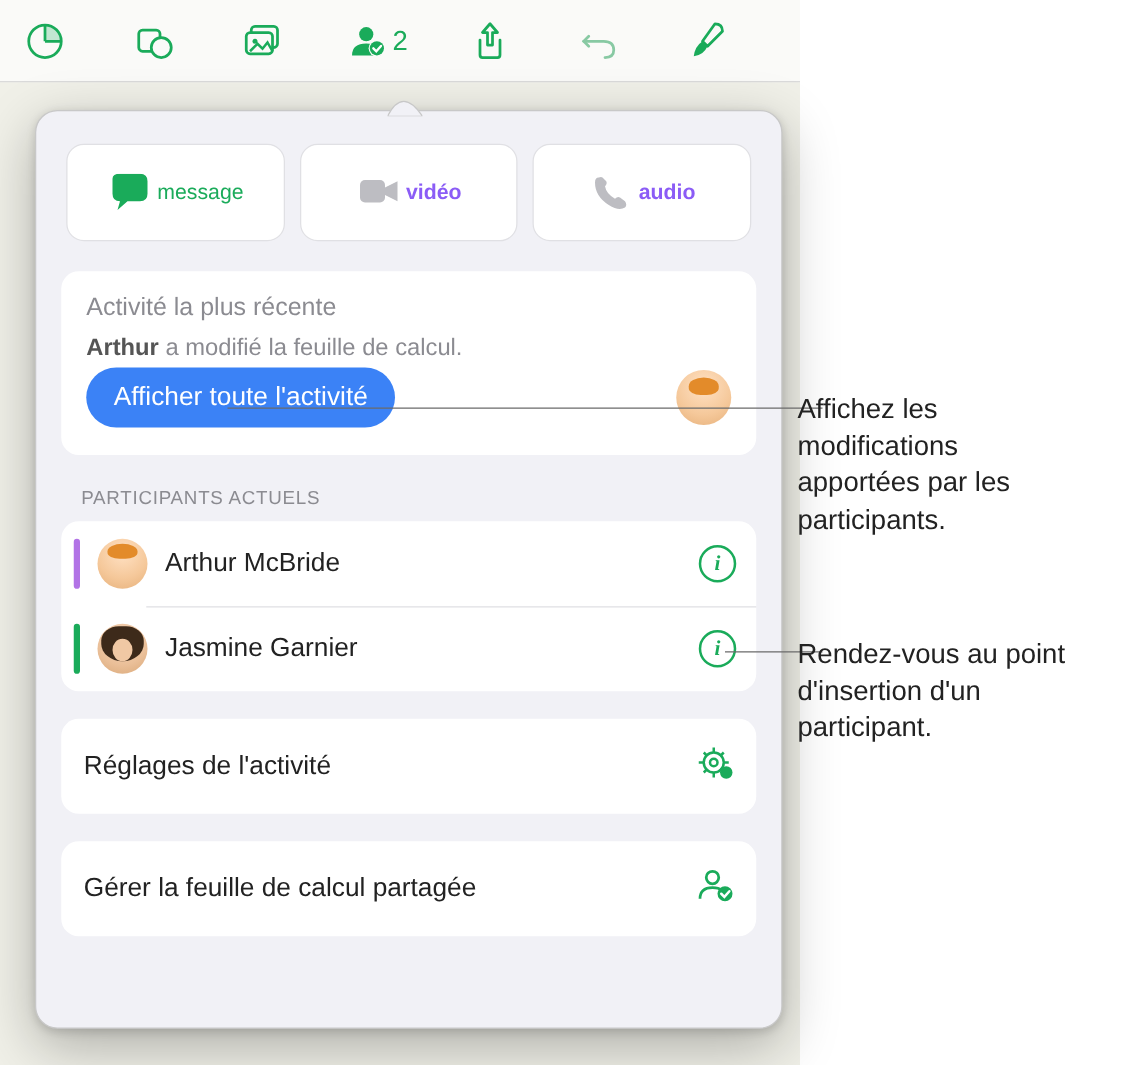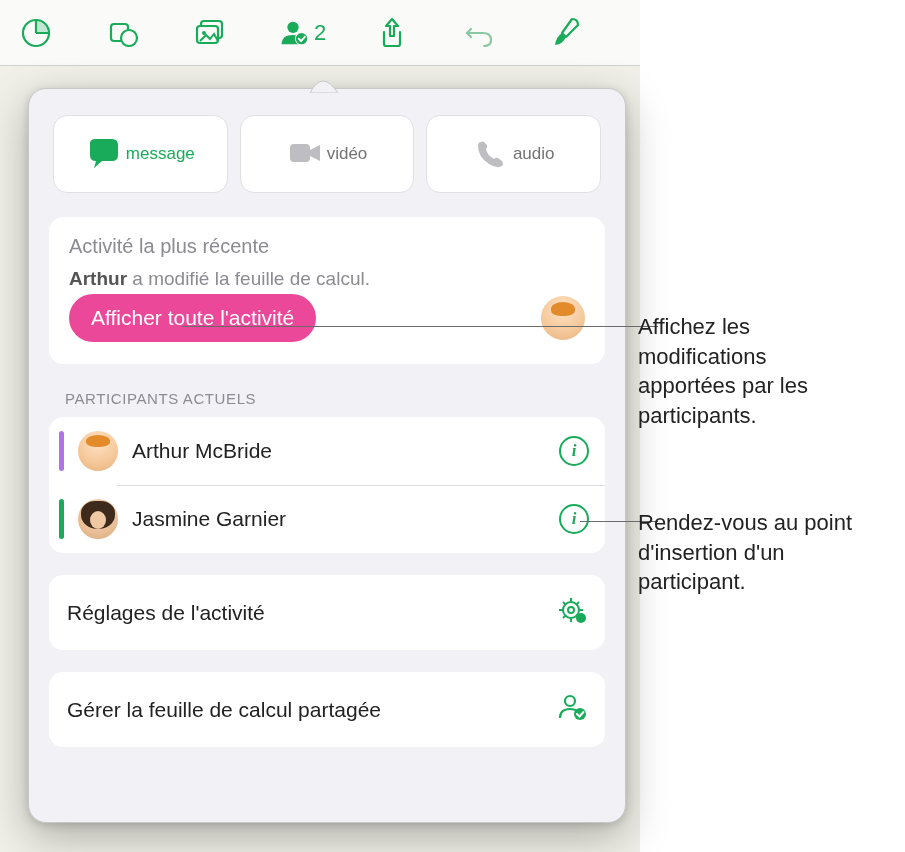--- a/index.html
+++ b/index.html
@@ -78,21 +78,21 @@
     height: 78px;
     display: flex;
     flex-direction: row;
     align-items: center;
     justify-content: center;
     gap: 4px;
   }
   .comm-btn svg { width: 36px; height: 30px; }
   .comm-btn span { font-size: 17px; }
   .comm-btn.active span { color: #1aab5a; font-weight: 500; }
-  .comm-btn span.grey { color: #737373; }
+  .comm-btn span.grey { color: #8b5cf6; font-weight: bold; }
 
   .card {
     background: #fff;
     border-radius: 14px;
     margin-top: 10px;
     padding: 18px 20px;
   }
   .activity-card { padding-bottom: 22px; }
   .activity-title {
     font-size: 20px;
@@ -103,21 +103,21 @@
   .activity-line {
     font-size: 19px;
     color: #8b8b91;
     margin-bottom: 4px;
   }
   .activity-line b { color: #555; font-weight: 600; }
   .activity-row {
     display: flex; align-items: center; justify-content: space-between;
   }
   .pill-btn {
-    background: #ec4899;
+    background: #3b82f6;
     color: #fff;
     border-radius: 999px;
     padding: 12px 22px;
     font-size: 21px;
     font-weight: 500;
     display: inline-block;
   }
   .avatar-sm {
     width: 44px; height: 44px; border-radius: 50%;
     background: radial-gradient(circle at 50% 30%, #ffe1c4 0%, #f5c89a 60%, #e6b07a 100%);

